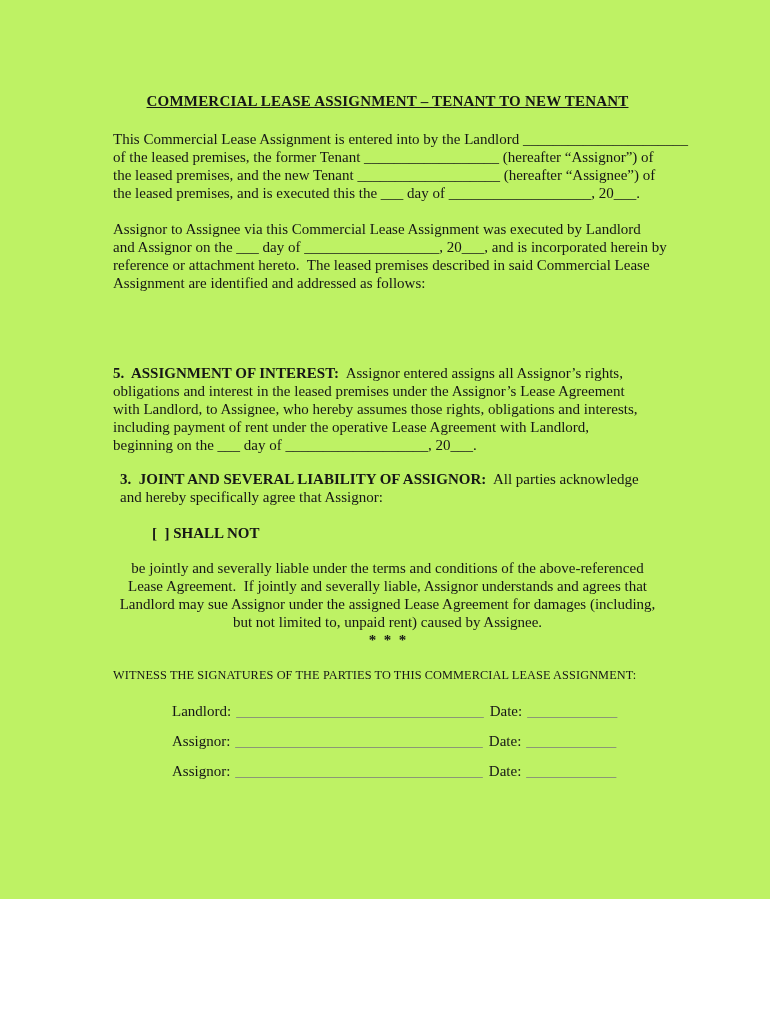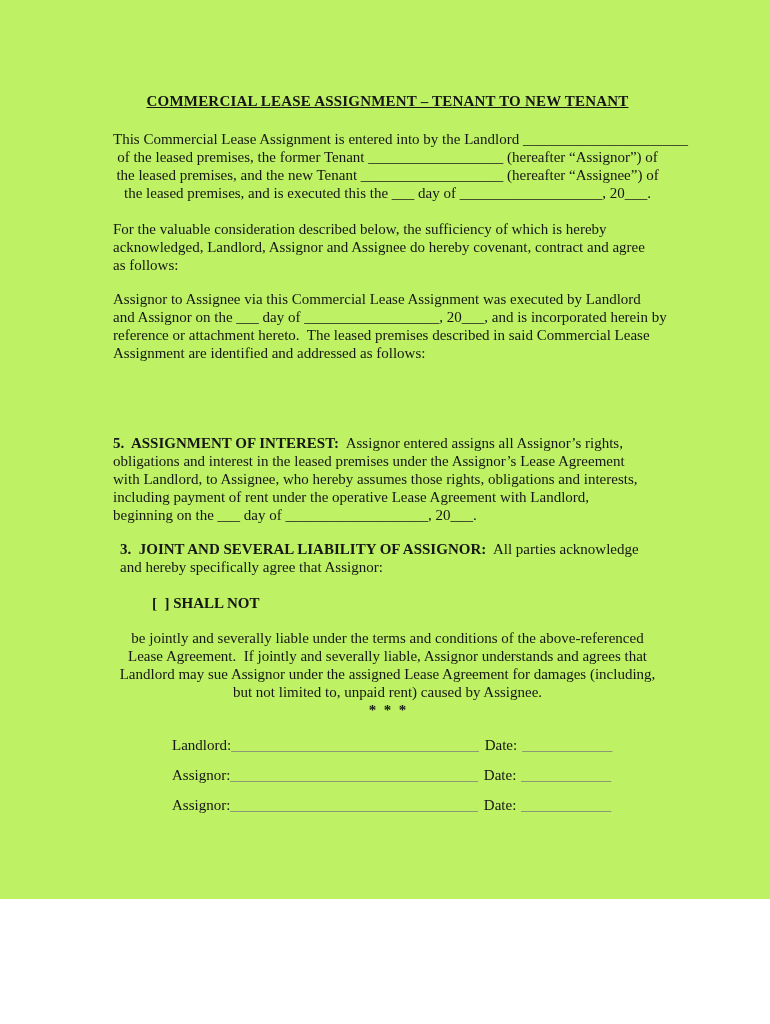--- a/index.html
+++ b/index.html
@@ -24,53 +24,50 @@
   .pre { white-space: pre; }
   .title {
     margin: 0 0 20px 0;
     font-size: 15px;
     font-weight: bold;
     text-align: center;
     text-decoration: underline;
     line-height: 18px;
     letter-spacing: 0.2px;
   }
-  .para-intro        { margin: 0 0 18px 0; text-align: center; }
+  .para-intro        { margin: 0 0 18px 0; }
   .para-consider     { margin: 0 0 16px 0; }
   .section           { margin: 0; }
   .premises-space    { height: 72px; }
   .section-2         { margin: 0 0 16px 0; }
   .section-3         { margin: 0 0 18px 7px; }
   .option            { margin: 0 0 18px 0; padding-left: 39px; font-weight: bold; }
   .option-last       { margin: 0 0 17px 0; }
   .para-liability    { margin: 0 0 0 0; text-align: center; }
   .separator         { margin: 0 0 17px 0; text-align: center; font-weight: bold; }
   .witness           { margin: 0 0 18px 0; font-size: 12.3px; letter-spacing: 0.1px; }
   .sig-row           { margin: 0 0 12px 0; padding-left: 59px; }
-  .sig-row .lbl      { }
+  .sig-row .lbl      { margin-right: 5px; }
   .sig-row .blank    { color: #7d7d7d; }
   .sig-row .date-lbl { margin: 0 5px 0 6px; }
   b { font-weight: bold; }
 </style>
 </head>
 <body>
 
 <div class="page">
   <div class="content">
 
     <h1 class="title">COMMERCIAL LEASE ASSIGNMENT – TENANT TO NEW TENANT</h1>
 
     <div class="para-intro pre">This Commercial Lease Assignment is entered into by the Landlord ______________________
 of the leased premises, the former Tenant __________________ (hereafter “Assignor”) of
 the leased premises, and the new Tenant ___________________ (hereafter “Assignee”) of
 the leased premises, and is executed this the ___ day of ___________________, 20___.</div>
 
-    <div class="para-consider pre">For the valuable consideration described below, the sufficiency of which is hereby
-acknowledged, Landlord, Assignor and Assignee do hereby covenant, contract and agree
-as follows:</div>
 
     <div class="section">
       <div class="pre">Assignor to Assignee via this Commercial Lease Assignment was executed by Landlord
 and Assignor on the ___ day of __________________, 20___, and is incorporated herein by
 reference or attachment hereto.  The leased premises described in said Commercial Lease
 Assignment are identified and addressed as follows:</div>
     </div>
 
     <div class="premises-space"></div>
 
@@ -89,20 +86,21 @@
 
     <div class="option option-last pre">[  ] SHALL NOT</div>
 
     <div class="para-liability pre">be jointly and severally liable under the terms and conditions of the above-referenced
 Lease Agreement.  If jointly and severally liable, Assignor understands and agrees that
 Landlord may sue Assignor under the assigned Lease Agreement for damages (including,
 but not limited to, unpaid rent) caused by Assignee.</div>
 
     <div class="separator pre">*  *  *</div>
 
+    <div class="witness pre">WITNESS THE SIGNATURES OF THE PARTIES TO THIS COMMERCIAL LEASE ASSIGNMENT:</div>
 
     <div>
       <div class="sig-row pre"><span class="lbl">Landlord:</span><span class="blank">_________________________________</span><span class="date-lbl">Date:</span><span class="blank">____________</span></div>
       <div class="sig-row pre"><span class="lbl">Assignor:</span><span class="blank">_________________________________</span><span class="date-lbl">Date:</span><span class="blank">____________</span></div>
       <div class="sig-row pre"><span class="lbl">Assignor:</span><span class="blank">_________________________________</span><span class="date-lbl">Date:</span><span class="blank">____________</span></div>
     </div>
 
   </div>
 </div>
 

